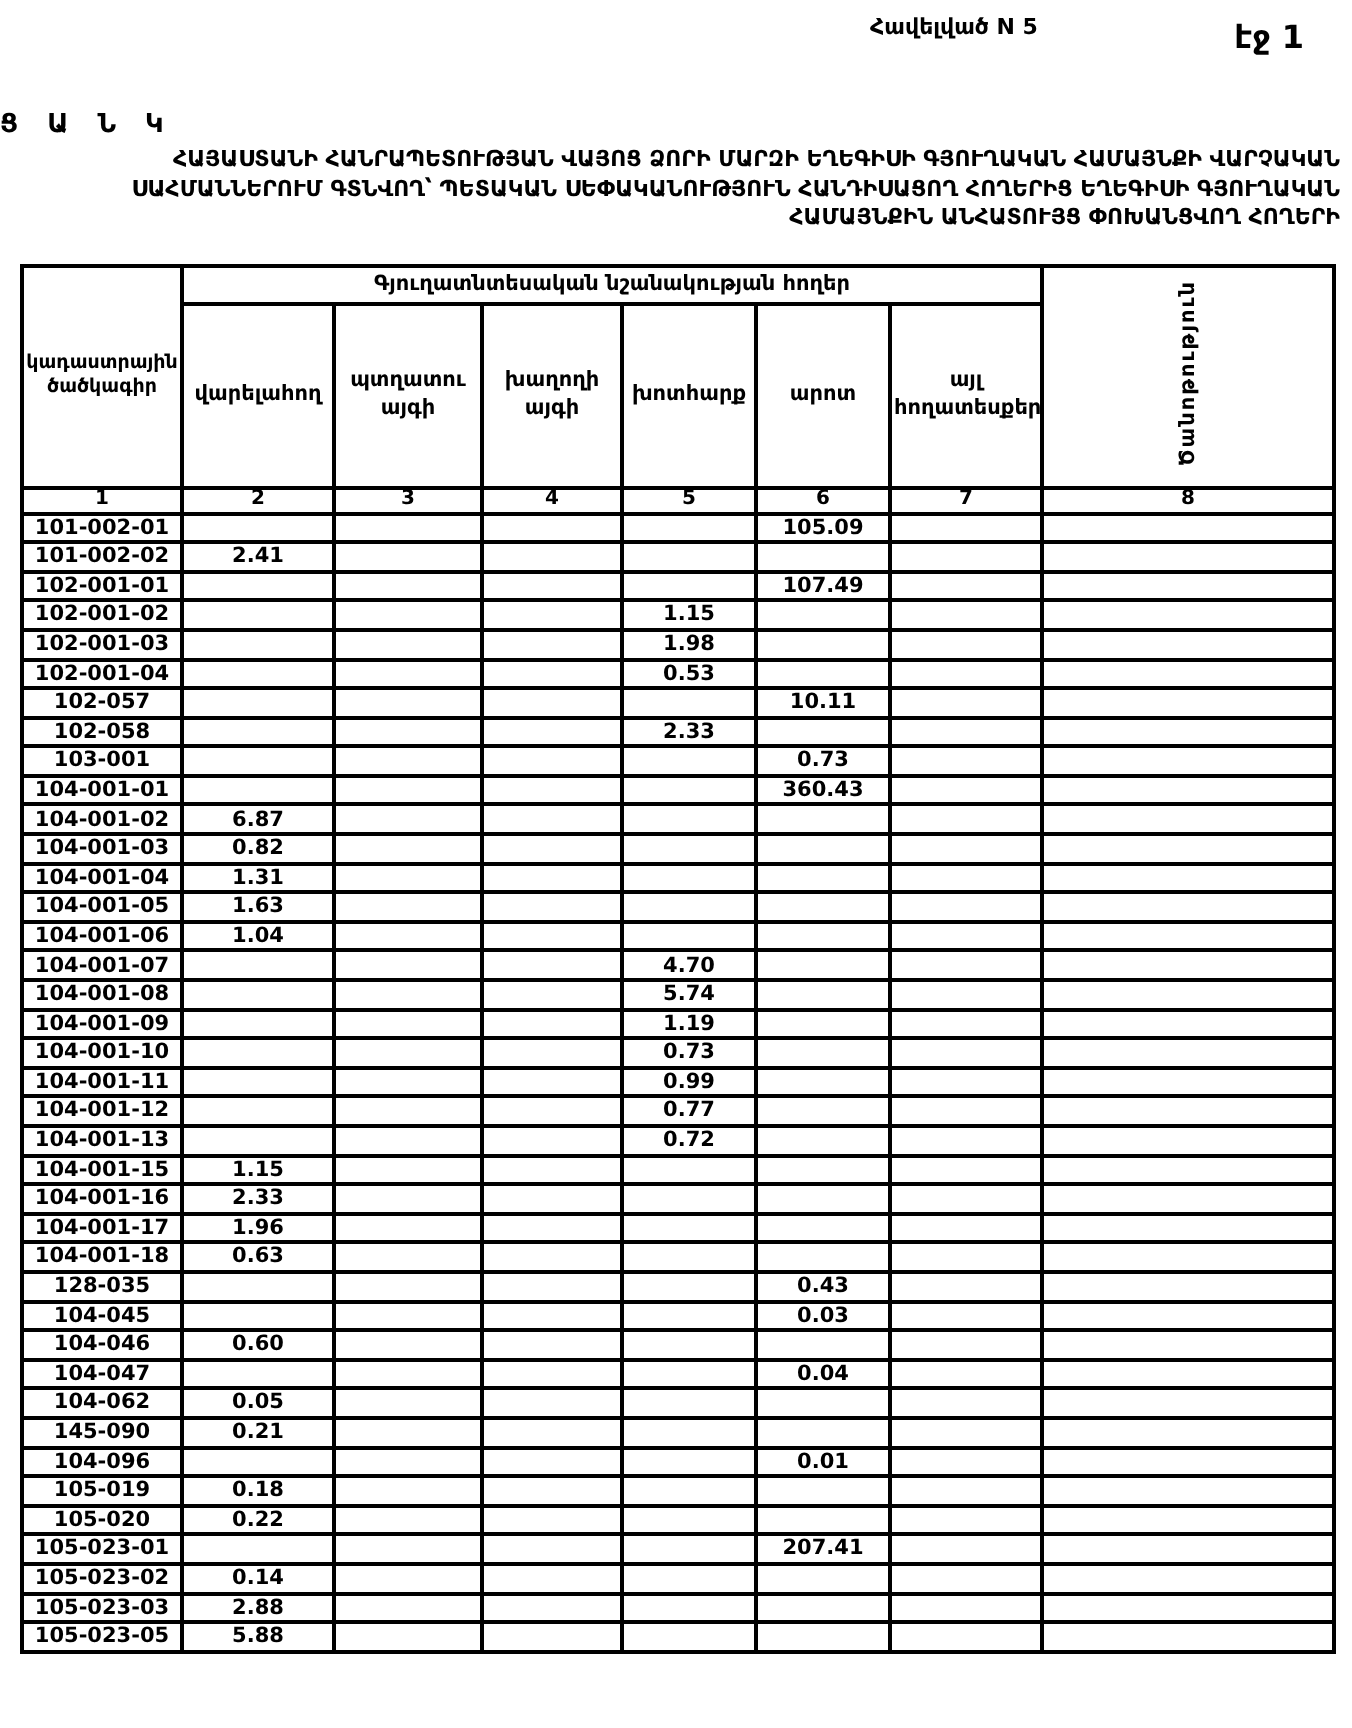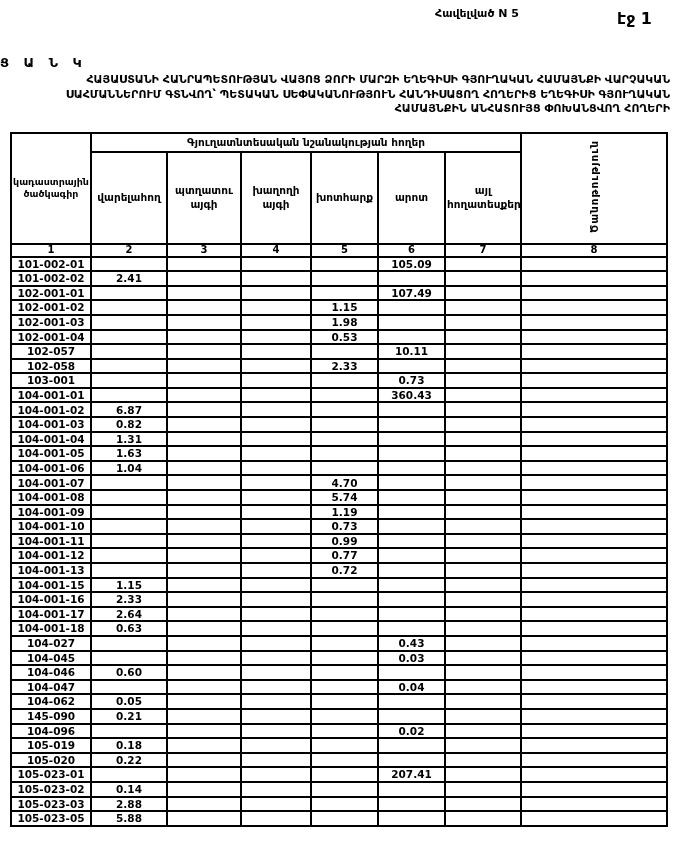--- a/index.html
+++ b/index.html
@@ -324,40 +324,40 @@
           <td>2.33</td>
           <td></td>
           <td></td>
           <td></td>
           <td></td>
           <td></td>
           <td></td>
         </tr>
         <tr>
           <td>104-001-17</td>
-          <td>2.64</td>
+          <td>1.96</td>
           <td></td>
           <td></td>
           <td></td>
           <td></td>
           <td></td>
           <td></td>
         </tr>
         <tr>
           <td>104-001-18</td>
           <td>0.63</td>
           <td></td>
           <td></td>
           <td></td>
           <td></td>
           <td></td>
           <td></td>
         </tr>
         <tr>
-          <td>104-027</td>
+          <td>128-035</td>
           <td></td>
           <td></td>
           <td></td>
           <td></td>
           <td>0.43</td>
           <td></td>
           <td></td>
         </tr>
         <tr>
           <td>104-045</td>
@@ -408,21 +408,21 @@
           <td></td>
           <td></td>
           <td></td>
         </tr>
         <tr>
           <td>104-096</td>
           <td></td>
           <td></td>
           <td></td>
           <td></td>
-          <td>0.02</td>
+          <td>0.01</td>
           <td></td>
           <td></td>
         </tr>
         <tr>
           <td>105-019</td>
           <td>0.18</td>
           <td></td>
           <td></td>
           <td></td>
           <td></td>

